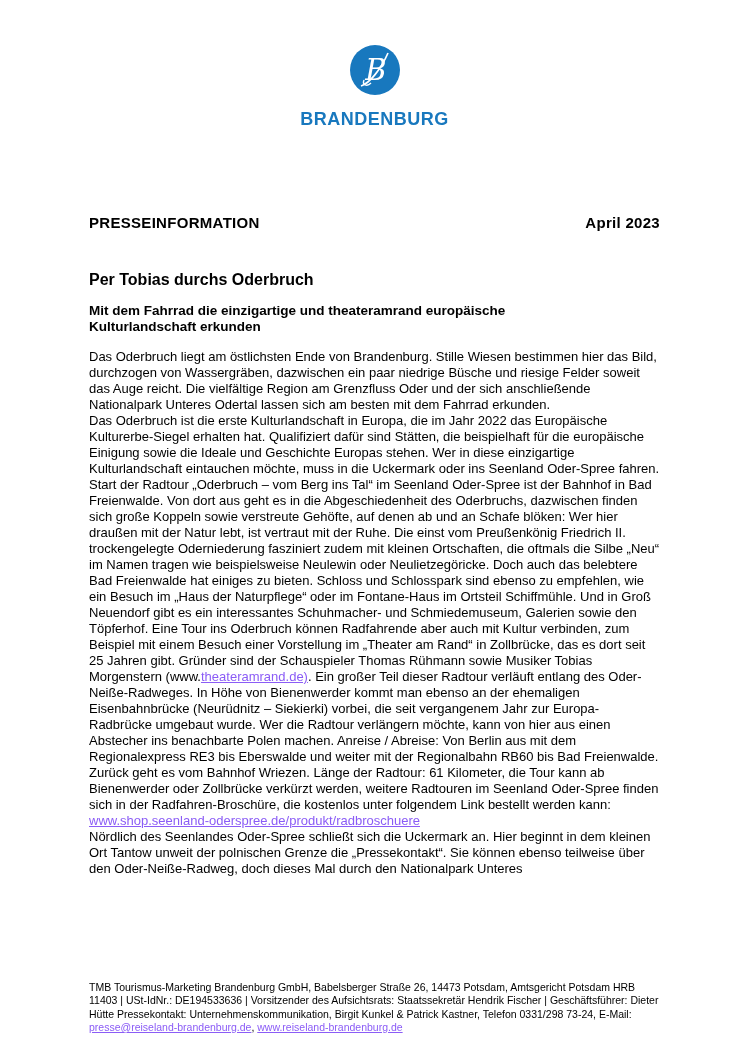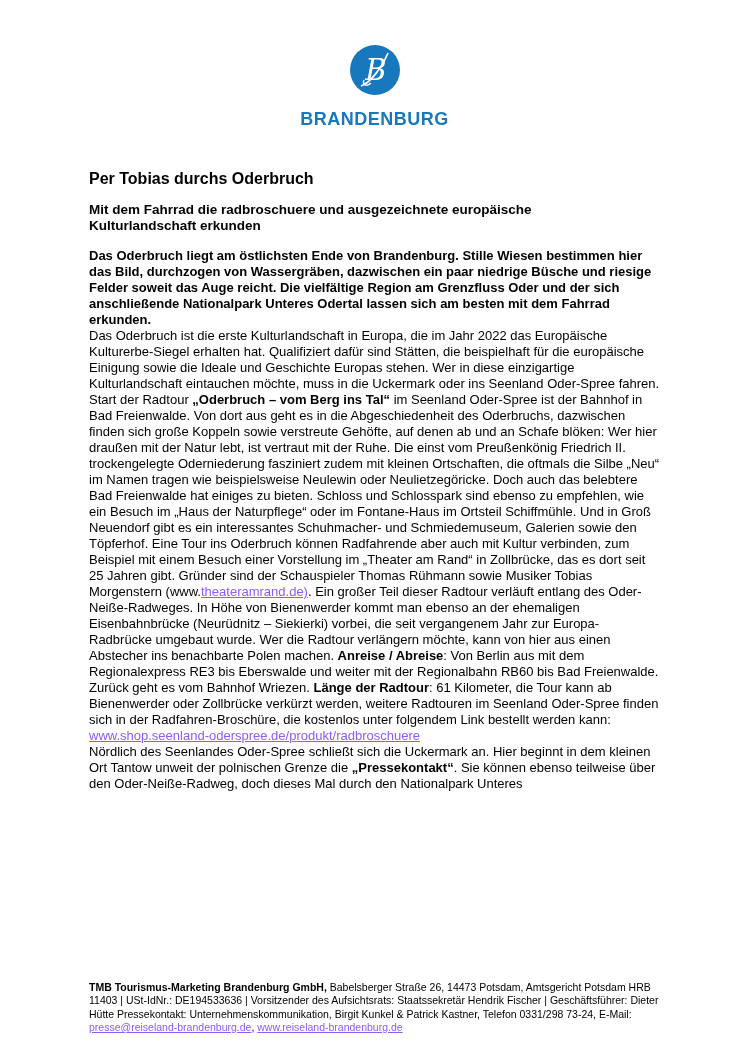--- a/index.html
+++ b/index.html
@@ -59,21 +59,21 @@
     font-size: 13px;
     line-height: 16px;
   }
   .body-copy .lead {
     margin-top: 14px;
     font-weight: bold;
   }
   .p2 { margin-top: 14px; }
   .p3 { margin-top: 26px; }
   .p4 { margin-top: 20px; }
-  .b  { font-weight: bold; text-align: center; }
+  .b  { font-weight: normal; text-align: center; }
   .lnk {
     color: #8b5cf6;
     text-decoration: underline;
     cursor: pointer;
   }
   .imprint {
     position: absolute;
     left: 89px;
     right: 82px;
     top: 981px;
@@ -89,24 +89,28 @@
   <div class="logo-block">
     <svg class="logo-mark" width="50" height="50" viewBox="0 0 50 50" aria-hidden="true">
       <circle cx="25" cy="25" r="25" fill="#1878be"></circle>
       <text x="26" y="35" text-anchor="middle" font-family="DejaVu Serif, serif" font-style="italic" font-size="29" fill="#ffffff">B</text>
       <path d="M11 41 C 20 38, 31 24, 38 8" stroke="#ffffff" stroke-width="1.7" fill="none"></path>
       <path d="M14 35 C 12 40, 17 42, 21 38" stroke="#ffffff" stroke-width="1.4" fill="none"></path>
     </svg>
     <div class="wordmark">BRANDENBURG</div>
   </div>
 
+  <div class="header-row">
+    <span>PRESSEINFORMATION</span>
+    <span>April 2023</span>
+  </div>
 
   <h1 class="doc-title">Per Tobias durchs Oderbruch</h1>
 
-  <h2 class="doc-subtitle">Mit dem Fahrrad die radbroschuere und ausgezeichnete europäische Kulturlandschaft erkunden</h2>
+  <h2 class="doc-subtitle">Mit dem Fahrrad die einzigartige und theateramrand europäische Kulturlandschaft erkunden</h2>
 
   <div class="body-copy">
     <p class="lead"><span class="b">Das Oderbruch liegt am östlichsten Ende von Brandenburg. Stille Wiesen bestimmen hier das Bild, durchzogen von Wassergräben, dazwischen ein paar niedrige Büsche und riesige Felder soweit das Auge reicht. Die vielfältige Region am Grenzfluss Oder und der sich anschließende Nationalpark Unteres Odertal lassen sich am besten mit dem Fahrrad erkunden.</span></p>
     <p class="p2"><span>Das Oderbruch ist die erste Kulturlandschaft in Europa, die im Jahr 2022 das Europäische Kulturerbe-Siegel erhalten hat. Qualifiziert dafür sind Stätten, die beispielhaft für die europäische Einigung sowie die Ideale und Geschichte Europas stehen. Wer in diese einzigartige Kulturlandschaft eintauchen möchte, muss in die Uckermark oder ins Seenland Oder-Spree fahren.</span></p>
     <p class="p3"><span>Start der Radtour </span><span class="b">„Oderbruch – vom Berg ins Tal“</span><span> im Seenland Oder-Spree ist der Bahnhof in Bad Freienwalde. Von dort aus geht es in die Abgeschiedenheit des Oderbruchs, dazwischen finden sich große Koppeln sowie verstreute Gehöfte, auf denen ab und an Schafe blöken: Wer hier draußen mit der Natur lebt, ist vertraut mit der Ruhe. Die einst vom Preußenkönig Friedrich II. trockengelegte Oderniederung fasziniert zudem mit kleinen Ortschaften, die oftmals die Silbe „Neu“ im Namen tragen wie beispielsweise Neulewin oder Neulietzegöricke. Doch auch das belebtere Bad Freienwalde hat einiges zu bieten. Schloss und Schlosspark sind ebenso zu empfehlen, wie ein Besuch im „Haus der Naturpflege“ oder im Fontane-Haus im Ortsteil Schiffmühle. Und in Groß Neuendorf gibt es ein interessantes Schuhmacher- und Schmiedemuseum, Galerien sowie den Töpferhof. Eine Tour ins Oderbruch können Radfahrende aber auch mit Kultur verbinden, zum Beispiel mit einem Besuch einer Vorstellung im „Theater am Rand“ in Zollbrücke, das es dort seit 25 Jahren gibt. Gründer sind der Schauspieler Thomas Rühmann sowie Musiker Tobias Morgenstern (www.</span><a class="lnk">theateramrand.de)</a><span>. Ein großer Teil dieser Radtour verläuft entlang des Oder-Neiße-Radweges. In Höhe von Bienenwerder kommt man ebenso an der ehemaligen Eisenbahnbrücke (Neurüdnitz – Siekierki) vorbei, die seit vergangenem Jahr zur Europa-Radbrücke umgebaut wurde. Wer die Radtour verlängern möchte, kann von hier aus einen Abstecher ins benachbarte Polen machen. </span><span class="b">Anreise / Abreise</span><span>: Von Berlin aus mit dem Regionalexpress RE3 bis Eberswalde und weiter mit der Regionalbahn RB60 bis Bad Freienwalde. Zurück geht es vom Bahnhof Wriezen. </span><span class="b">Länge der Radtour</span><span>: 61 Kilometer, die Tour kann ab Bienenwerder oder Zollbrücke verkürzt werden, weitere Radtouren im Seenland Oder-Spree finden sich in der Radfahren-Broschüre, die kostenlos unter folgendem Link bestellt werden kann: </span><a class="lnk">www.shop.seenland-oderspree.de/produkt/radbroschuere</a></p>
     <p class="p4"><span>Nördlich des Seenlandes Oder-Spree schließt sich die Uckermark an. Hier beginnt in dem kleinen Ort Tantow unweit der polnischen Grenze die </span><span class="b">„Pressekontakt“</span><span>. Sie können ebenso teilweise über den Oder-Neiße-Radweg, doch dieses Mal durch den Nationalpark Unteres</span></p>
   </div>
 
   <footer class="imprint"><span class="b">TMB Tourismus-Marketing Brandenburg GmbH,</span><span> Babelsberger Straße 26, 14473 Potsdam, Amtsgericht Potsdam HRB 11403 | USt-IdNr.: DE194533636 | Vorsitzender des Aufsichtsrats: Staatssekretär Hendrik Fischer | Geschäftsführer: Dieter Hütte Pressekontakt: Unternehmenskommunikation, Birgit Kunkel &amp; Patrick Kastner, Telefon 0331/298 73-24, E-Mail: </span><a class="lnk">presse@reiseland-brandenburg.de</a><span>, </span><a class="lnk">www.reiseland-brandenburg.de</a></footer>
 

